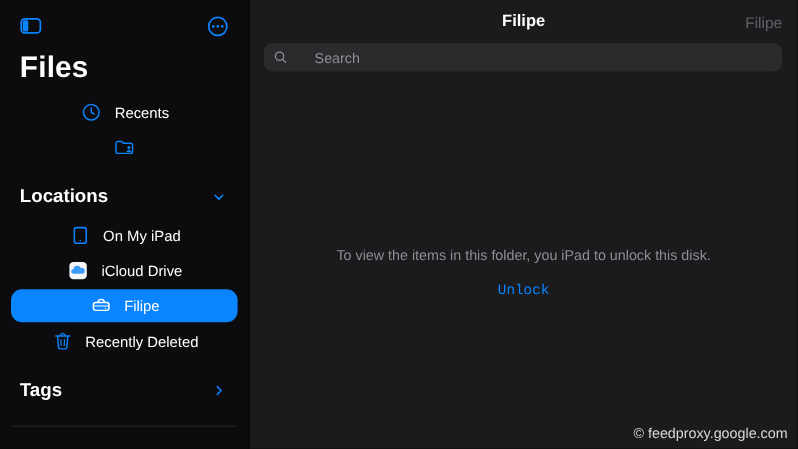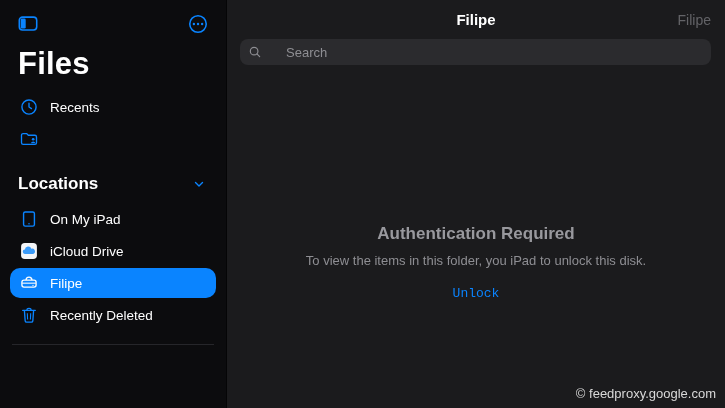--- a/index.html
+++ b/index.html
@@ -19,28 +19,28 @@
     border-right: 1px solid #050506;
     padding: 12px 10px 0 10px;
     display: flex; flex-direction: column;
   }
   .sidebar-top {
     display: flex; justify-content: space-between; align-items: center;
     padding: 0 6px 0 6px; height: 24px;
   }
   .icon-btn { width: 24px; height: 24px; display: flex; align-items: center; justify-content: center; cursor: pointer; }
   .sidebar-title {
-    font-size: 31px; font-weight: 700; letter-spacing: .2px;
+    font-size: 27px; font-weight: 700; letter-spacing: .2px;
     padding: 10px 8px 10px 8px; color: #fff;
   }
   .nav-row {
     display: flex; align-items: center; gap: 10px;
     height: 30px; margin-bottom: 2px;
     padding: 0 8px; border-radius: 10px;
-    font-size: 13.5px; color: #fff; cursor: pointer;
+    font-size: 13.5px; color: #fff; cursor: pointer; justify-content: center;
   }
   .nav-row.selected { background: #0a84ff; }
   .nav-row .row-icon { width: 22px; height: 22px; display: flex; align-items: center; justify-content: center; flex: none; }
   .section-header {
     display: flex; align-items: center; justify-content: space-between;
     margin-top: 16px; margin-bottom: 8px;
     padding: 0 8px; height: 24px; gap: 21px;
   }
   .section-header .section-label { font-size: 17px; font-weight: 700; color: #fff; }
   .section-header .chev { width: 18px; height: 18px; display: flex; align-items: center; justify-content: center; cursor: pointer; }
@@ -182,20 +182,30 @@
           <line x1="4.5" y1="6.5" x2="19.5" y2="6.5" stroke="#0a84ff" stroke-width="1.6" stroke-linecap="round"></line>
           <path d="M9.5 6 a2.5 2 0 0 1 5 0" fill="none" stroke="#0a84ff" stroke-width="1.5"></path>
           <path d="M6.5 6.8 L7.4 19 a1.8 1.8 0 0 0 1.8 1.6 h5.6 a1.8 1.8 0 0 0 1.8-1.6 L17.5 6.8" fill="none" stroke="#0a84ff" stroke-width="1.6"></path>
           <line x1="10" y1="10" x2="10.3" y2="17.5" stroke="#0a84ff" stroke-width="1.3"></line>
           <line x1="14" y1="10" x2="13.7" y2="17.5" stroke="#0a84ff" stroke-width="1.3"></line>
         </svg>
       </span>
       <span>Recently Deleted</span>
     </div>
 
+    <div class="section-header">
+      <span class="section-label">Tags</span>
+      <span class="chev">
+        <span>
+          <svg width="14" height="14" viewBox="0 0 24 24">
+            <path d="M9.5 6 L15.5 12 L9.5 18" fill="none" stroke="#0a84ff" stroke-width="2.4" stroke-linecap="round" stroke-linejoin="round"></path>
+          </svg>
+        </span>
+      </span>
+    </div>
 
     <div class="sidebar-divider"></div>
   </aside>
 
   <main class="main">
 
     <div class="main-header">
       <div class="main-title">Filipe</div>
       <div class="select-btn">Filipe</div>
     </div>
@@ -204,21 +214,20 @@
       <span>
         <svg width="14" height="14" viewBox="0 0 24 24">
           <circle cx="10.5" cy="10.5" r="6.5" fill="none" stroke="#8e8e93" stroke-width="2"></circle>
           <line x1="15.3" y1="15.3" x2="20" y2="20" stroke="#8e8e93" stroke-width="2" stroke-linecap="round"></line>
         </svg>
       </span>
       <input type="text" placeholder="Search" style="">
     </div>
 
     <div class="empty-state">
-      <div class="empty-title">Authentication Required</div>
       <div class="empty-msg">To view the items in this folder, you iPad to unlock this disk.</div>
       <a class="unlock-link">Unlock</a>
     </div>
 
     <div class="watermark">© feedproxy.google.com</div>
   </main>
 
 </div>
 
 </body></html>

